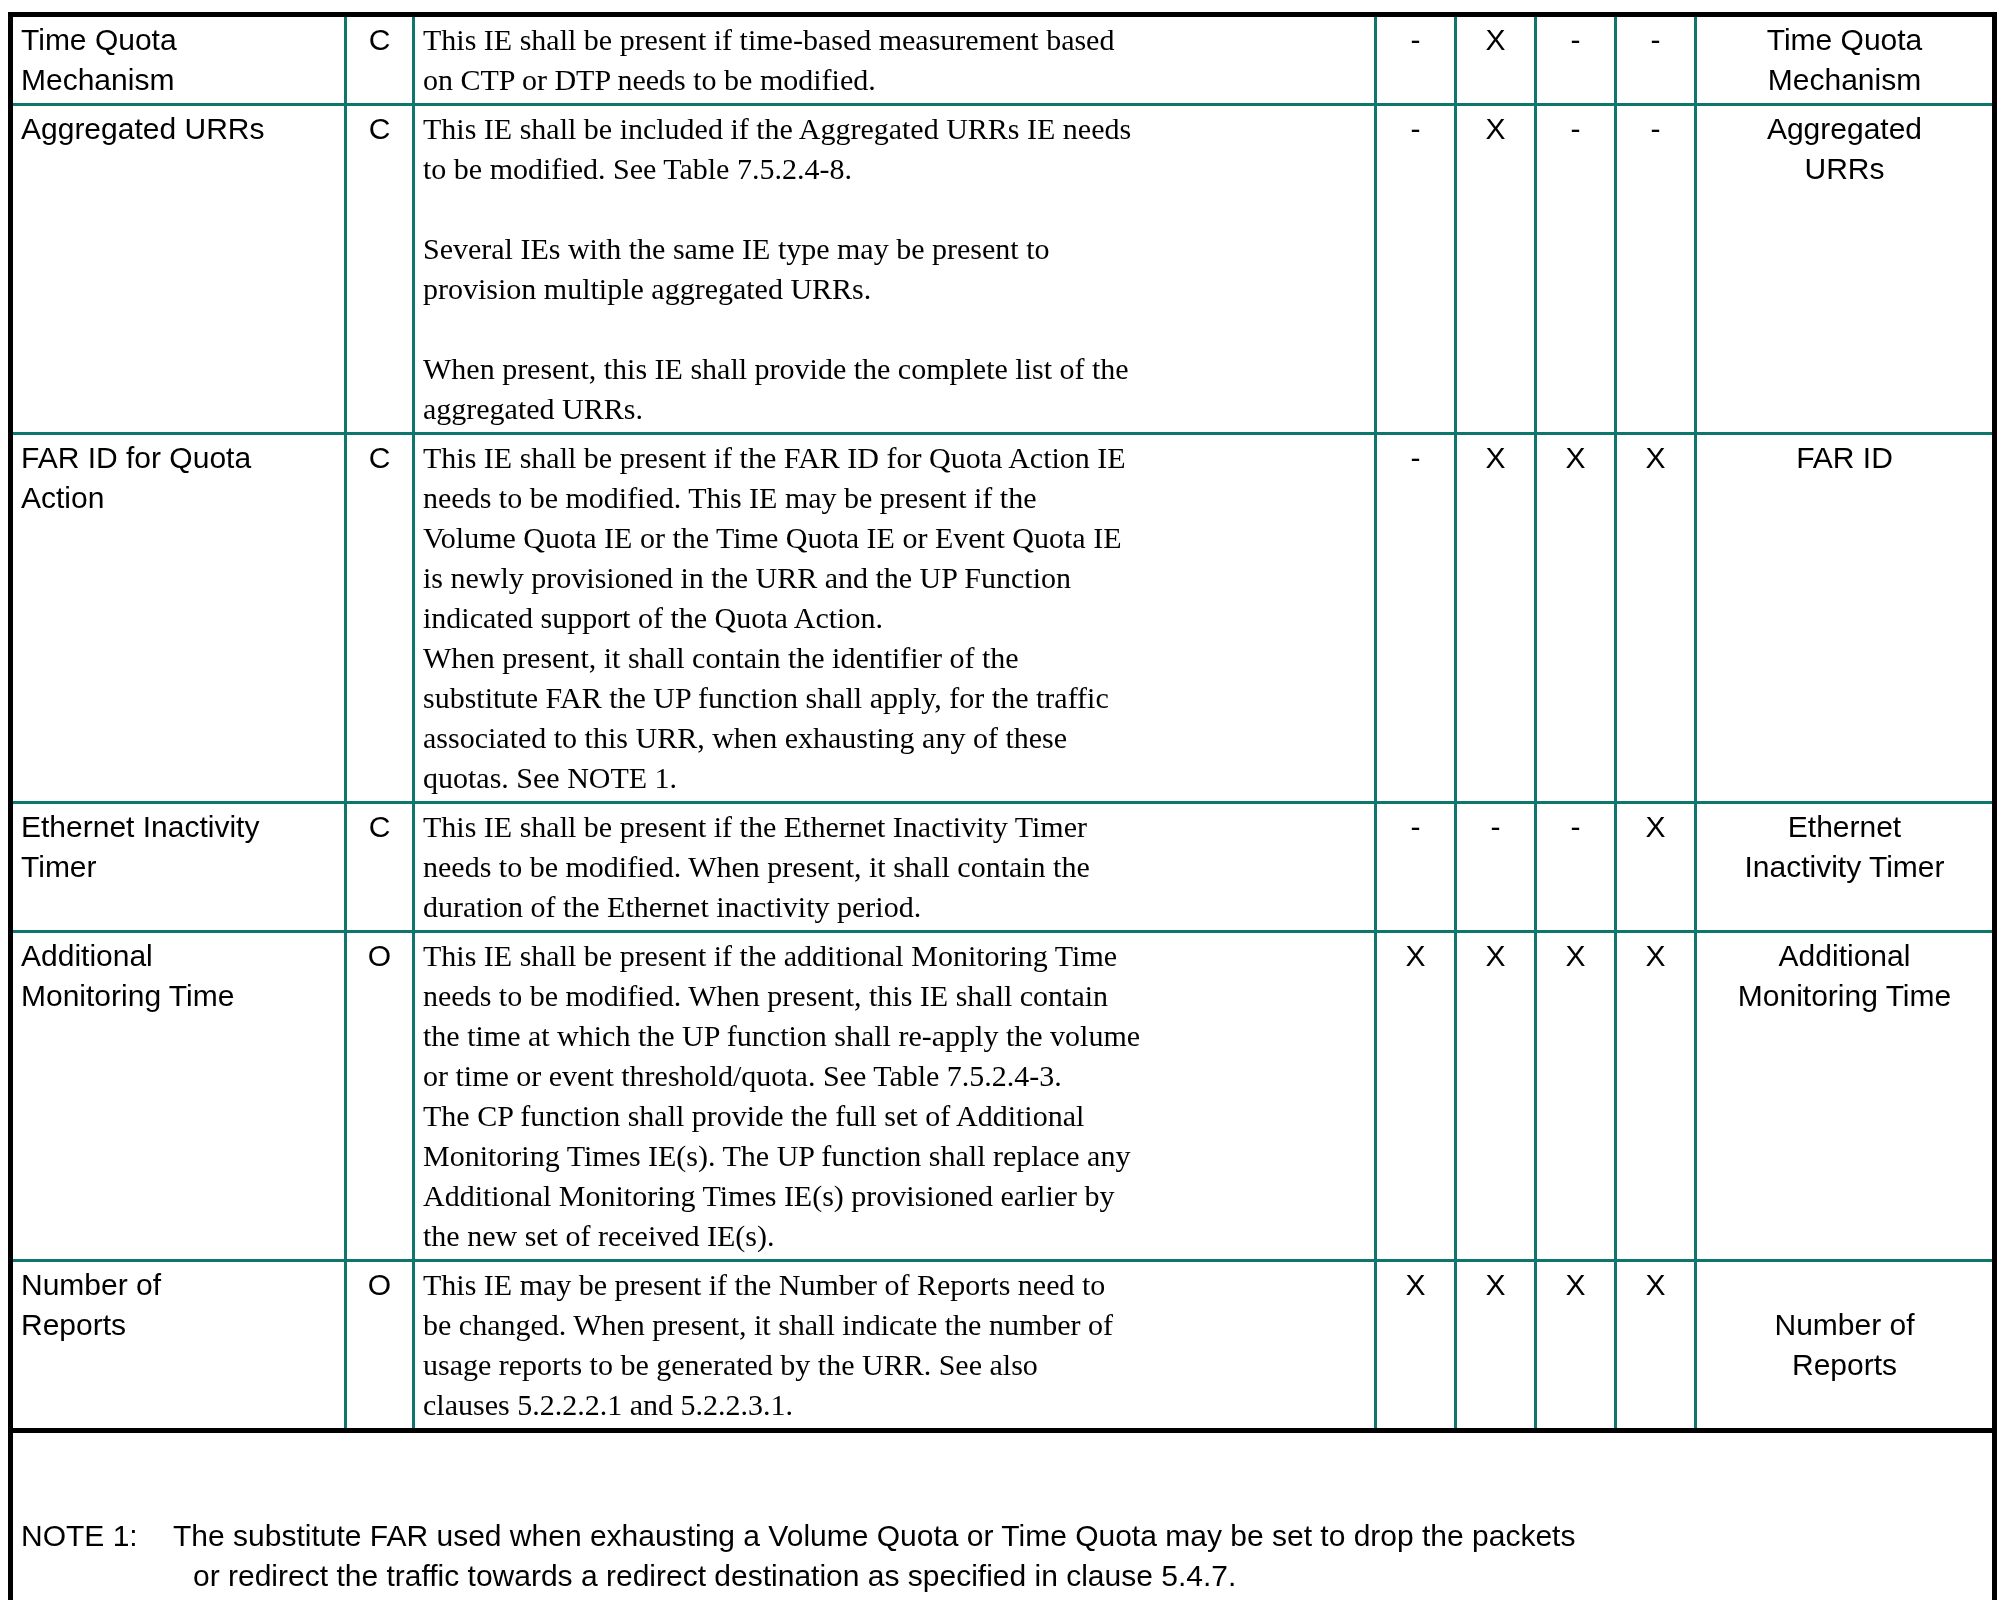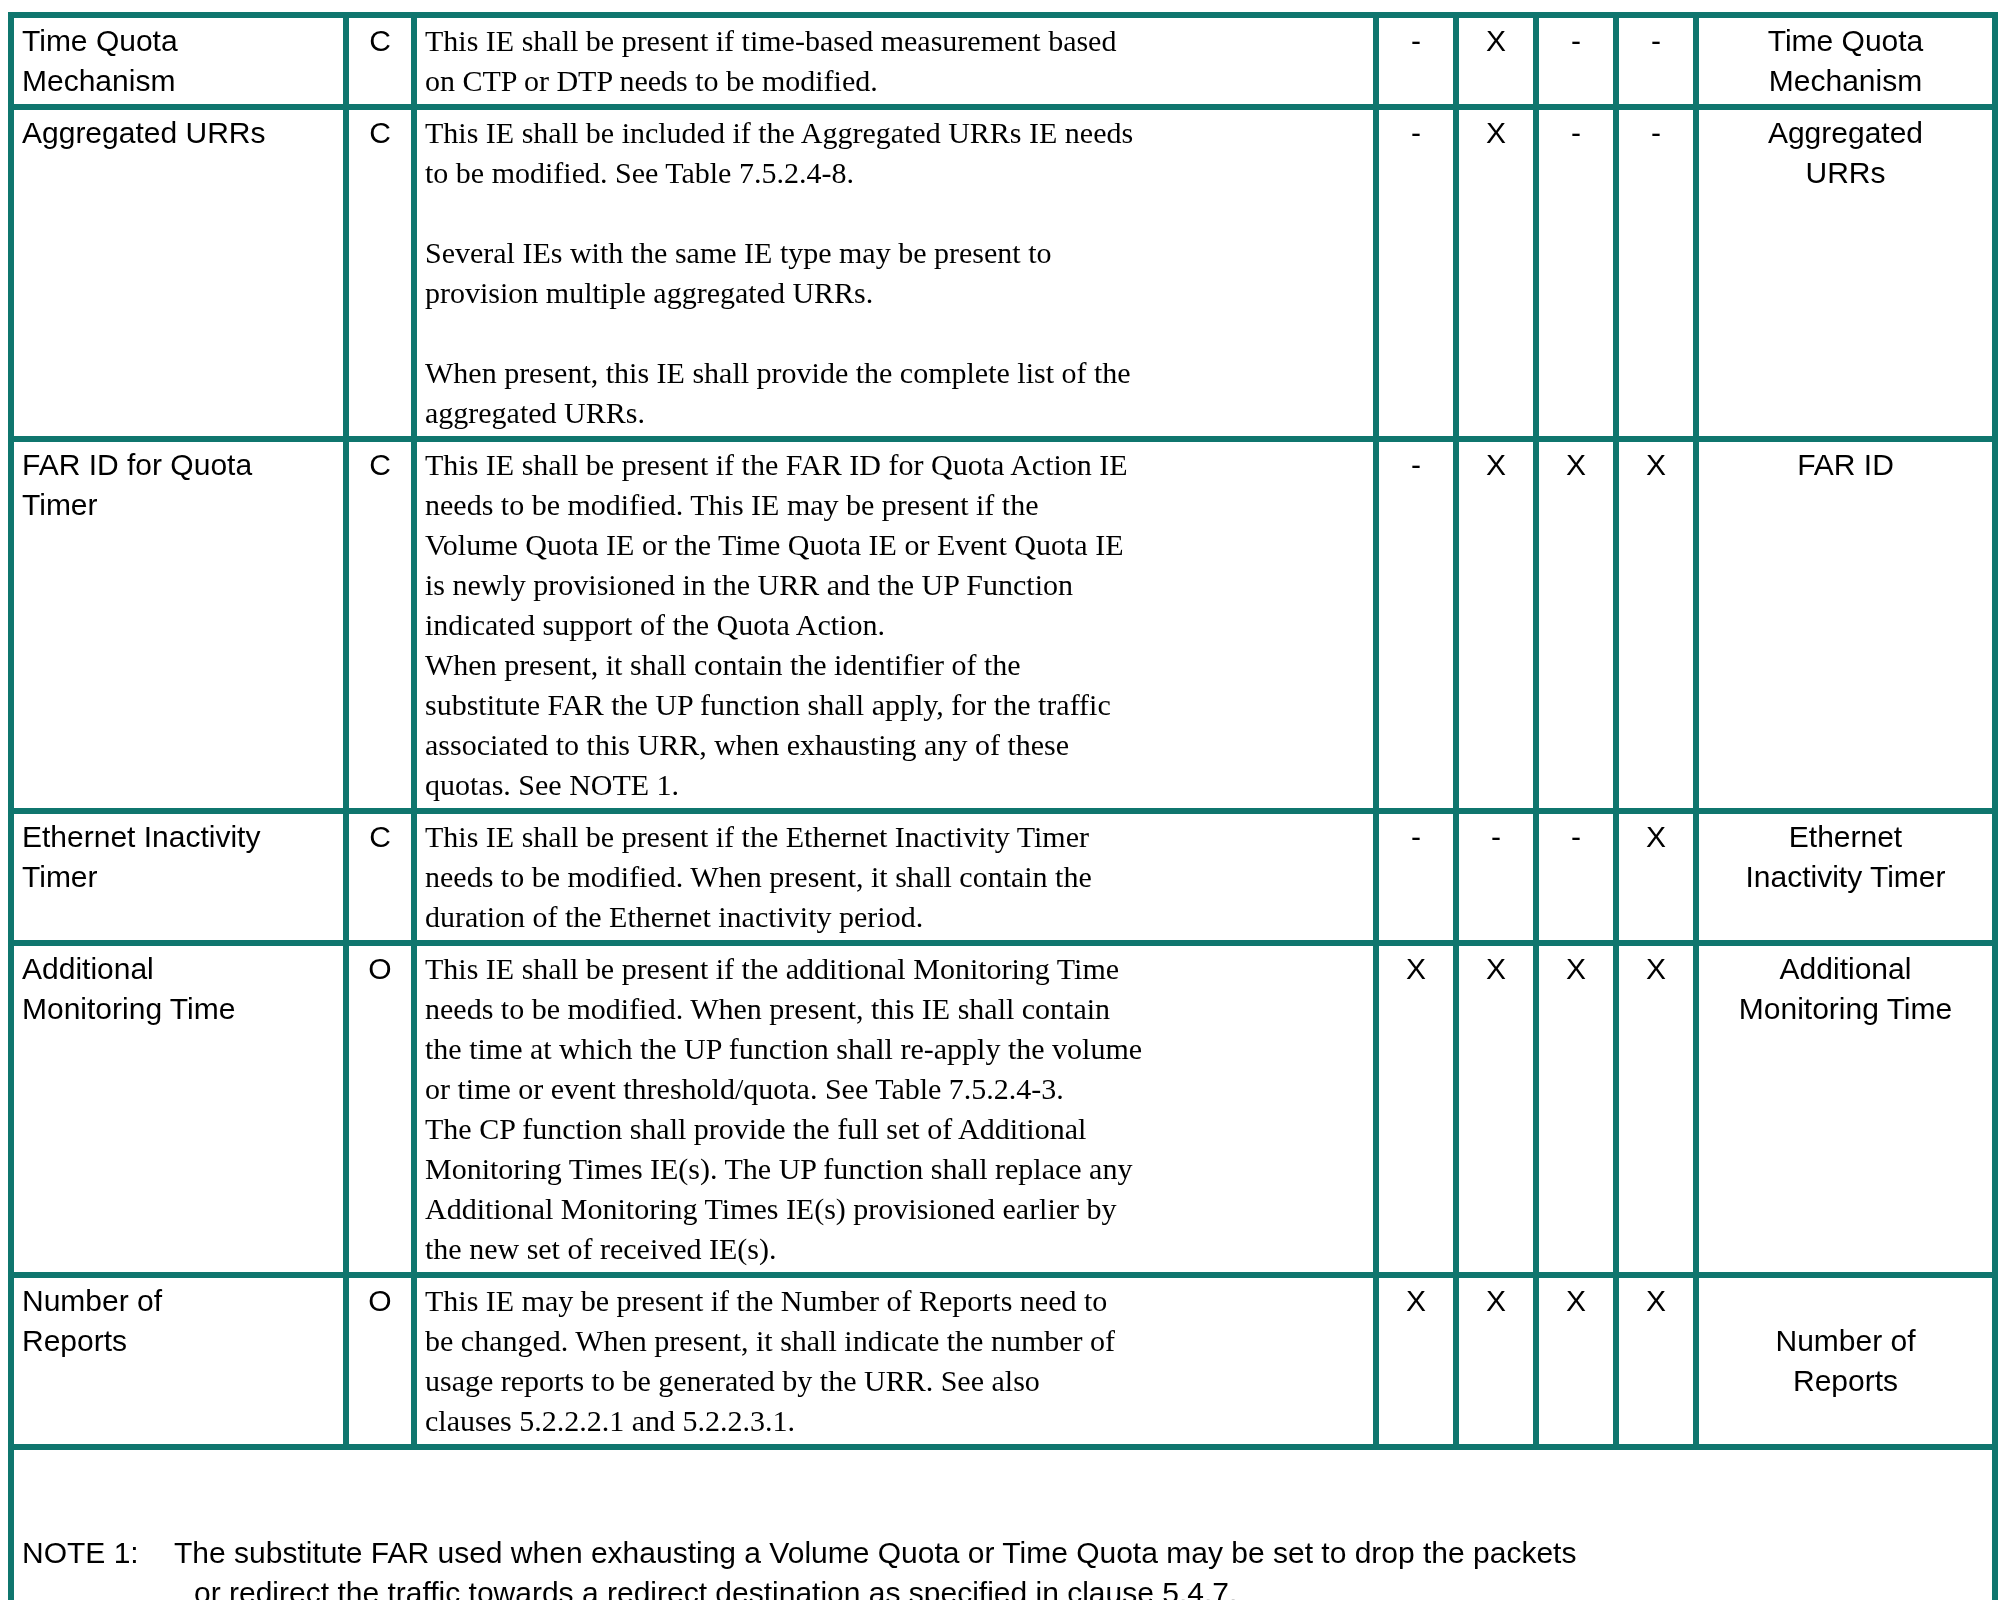--- a/index.html
+++ b/index.html
@@ -19,21 +19,21 @@
     overflow: hidden;
   }
   table.ie-table {
     border-collapse: collapse;
     table-layout: fixed;
     width: 1984px;
     margin: 12px 0 0 8px;
     border: 5px solid #000000;
   }
   td {
-    border: 6px solid #0f766e;
+    border: 3px solid #0f766e;
     vertical-align: top;
     padding: 3px 6px;
     white-space: pre-line;
     overflow: hidden;
     word-wrap: break-word;
   }
   td.c-name {
     text-align: left;
     padding-left: 8px;
   }
@@ -110,21 +110,21 @@
 aggregated URRs.</td>
     <td class="c-mark">-</td>
     <td class="c-mark">X</td>
     <td class="c-mark">-</td>
     <td class="c-mark">-</td>
     <td class="c-type">Aggregated
 URRs</td>
   </tr>
         <tr>
     <td class="c-name">FAR ID for Quota
-Timer</td>
+Action</td>
     <td class="c-p">C</td>
     <td class="c-desc">This IE shall be present if the FAR ID for Quota Action IE
 needs to be modified. This IE may be present if the
 Volume Quota IE or the Time Quota IE or Event Quota IE
 is newly provisioned in the URR and the UP Function
 indicated support of the Quota Action.
 When present, it shall contain the identifier of the
 substitute FAR the UP function shall apply, for the traffic
 associated to this URR, when exhausting any of these
 quotas. See NOTE 1.</td>

